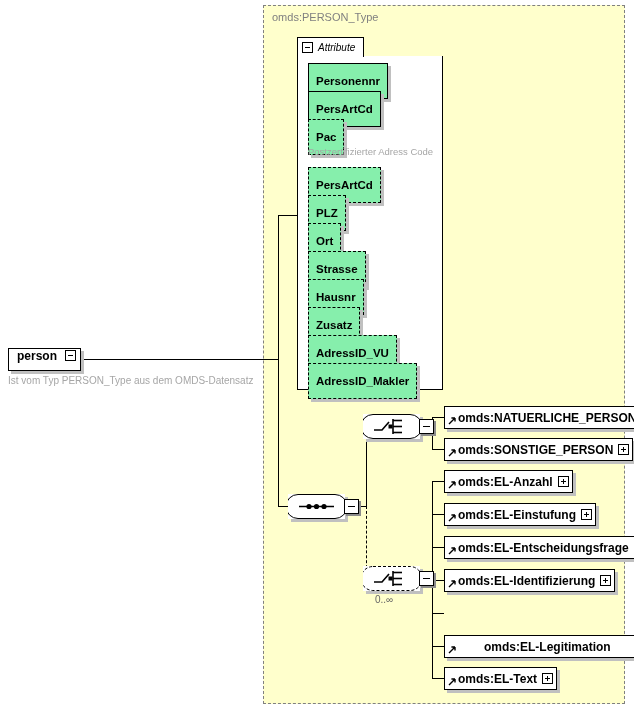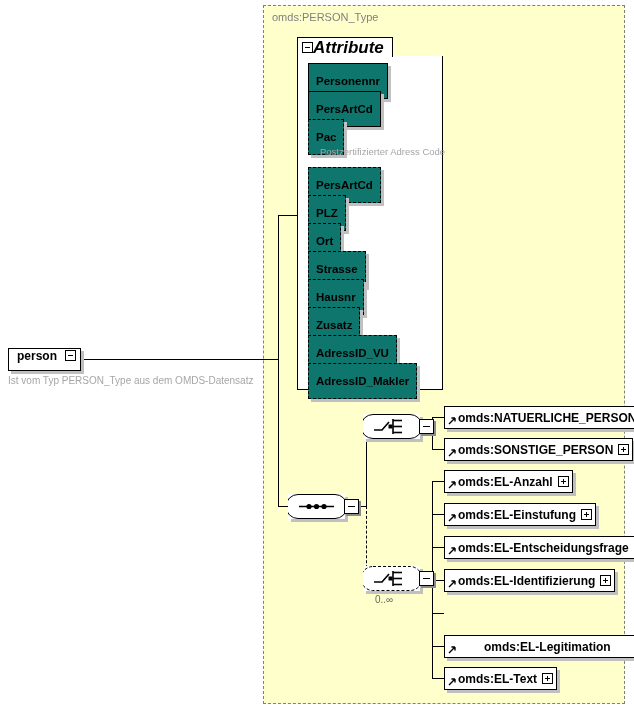--- a/index.html
+++ b/index.html
@@ -58,25 +58,25 @@
     background: #ffffff;
     border: 1px solid #000000;
     border-bottom: none;
     box-sizing: border-box;
     display: flex;
     align-items: center;
     padding: 0 8px 0 4px;
     z-index: 3;
   }
   #attr-tab .tab-label {
-    font-size: 17px;
+    font-size: 10px;
     font-style: italic;
     color: #000;
-    white-space: nowrap;
-    font-weight: bold;
+    margin-left: 5px;
+    white-space: nowrap;
   }
   
   .plusminus {
     width: 11px;
     height: 11px;
     border: 1px solid #000;
     background: #fff;
     position: relative;
     display: inline-block;
     flex: 0 0 auto;
@@ -98,21 +98,21 @@
     top: 2px;
     width: 1px;
     height: 5px;
     background: #000;
   }
 
   
   .attr-item {
     position: absolute;
     height: 36px;
-    background: #0f766e;
+    background: #86efac;
     box-sizing: border-box;
     display: flex;
     align-items: center;
     padding: 0 7px;
     font-size: 11.5px;
     font-weight: bold;
     color: #000;
     white-space: nowrap;
     box-shadow: 3px 3px 0 0 #c0c0c0;
   }
@@ -246,21 +246,21 @@
 
   <div class="attr-item req" style="left:308px;top:63px;">
     <span>Personennr</span>
   </div>
   <div class="attr-item req" style="left:308px;top:91px;">
     <span>PersArtCd</span>
   </div>
   <div class="attr-item opt" style="left:308px;top:119px;">
     <span>Pac</span>
   </div>
-  <div class="attr-note" style="left:308px;top:146px;margin-left:12px;">Postzertifizierter Adress Code</div>
+  <div class="attr-note" style="left:308px;top:146px;">Postzertifizierter Adress Code</div>
   <div class="attr-item opt" style="left:308px;top:167px;">
     <span>PersArtCd</span>
   </div>
   <div class="attr-item opt" style="left:308px;top:195px;">
     <span>PLZ</span>
   </div>
   <div class="attr-item opt" style="left:308px;top:223px;">
     <span>Ort</span>
   </div>
   <div class="attr-item opt" style="left:308px;top:251px;">

